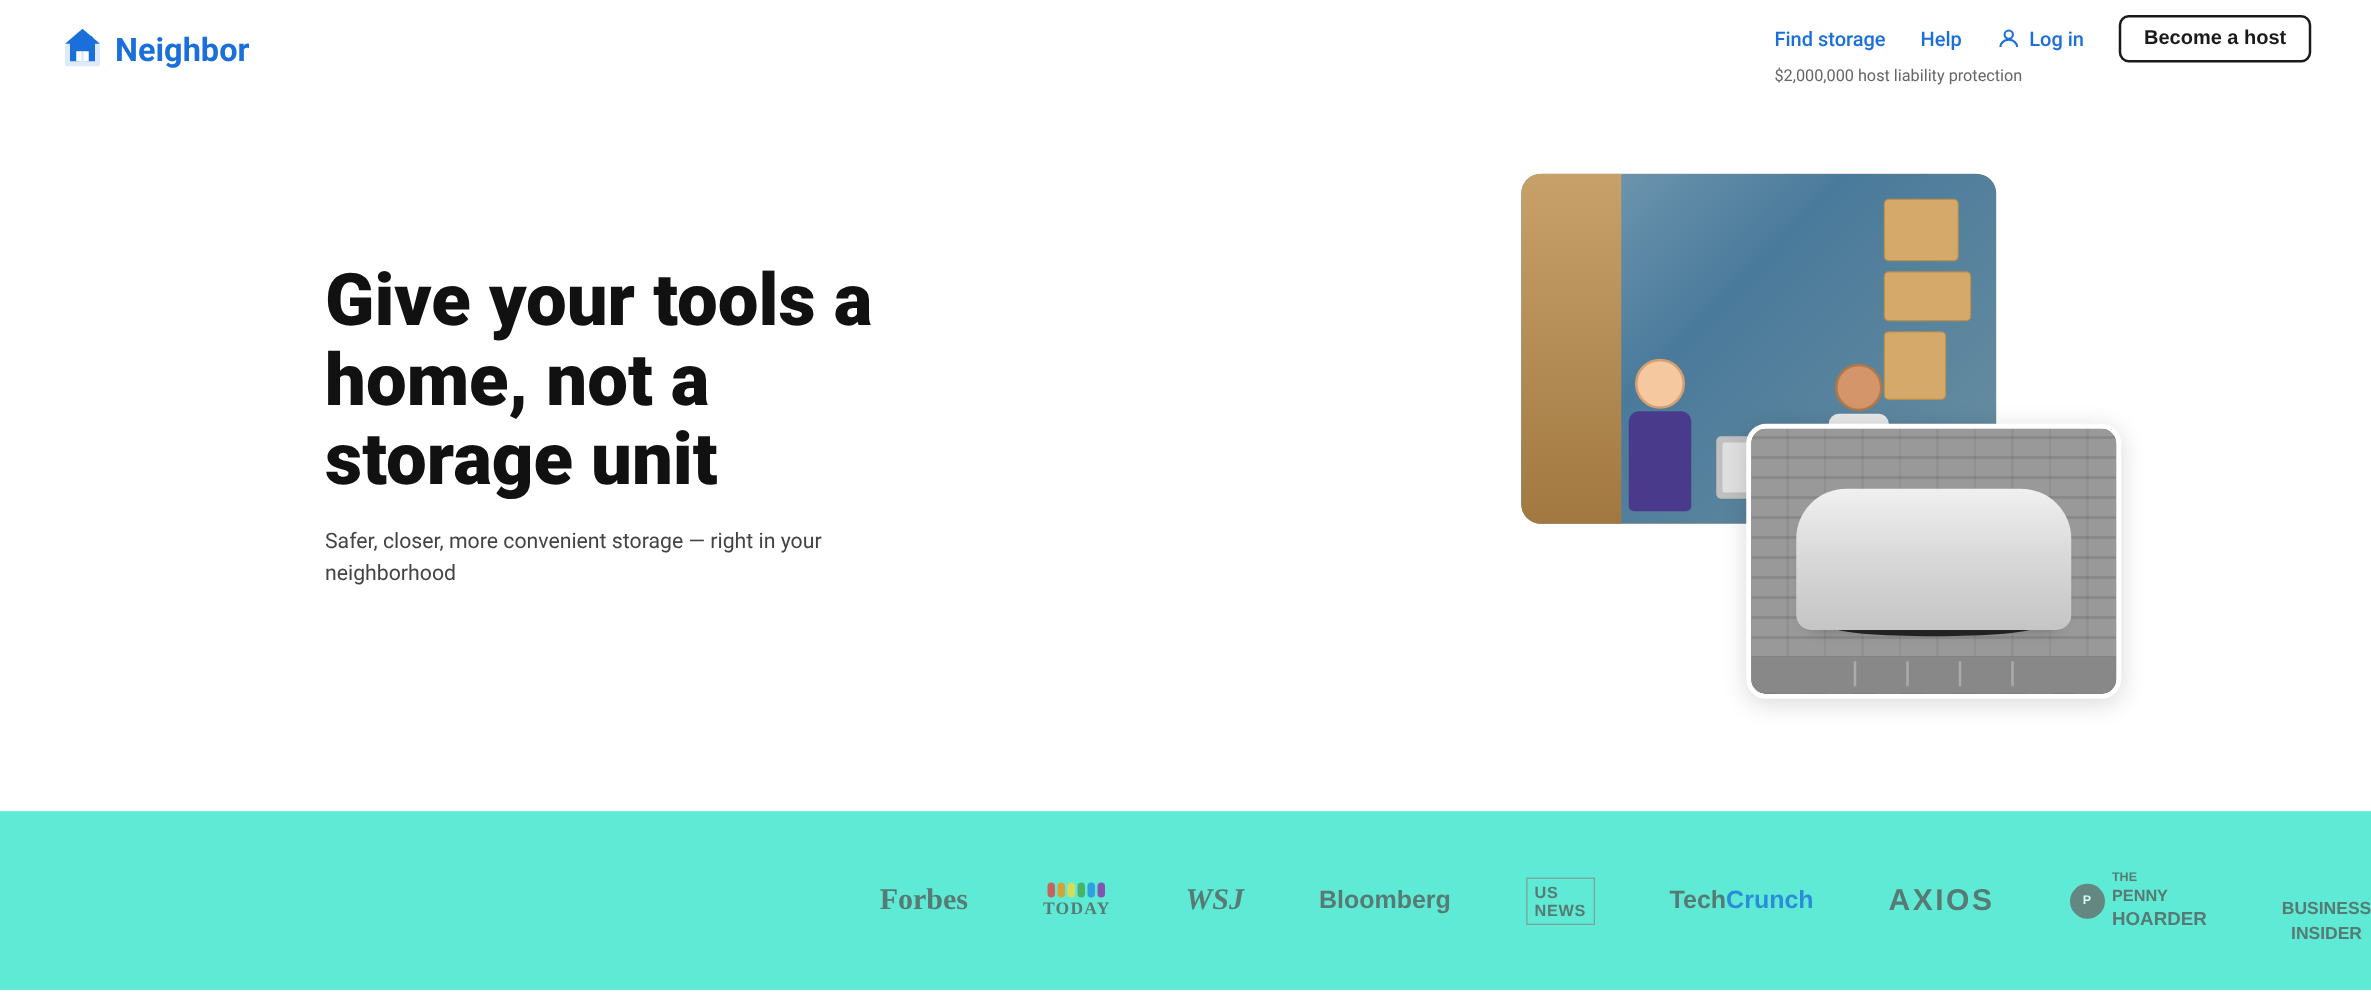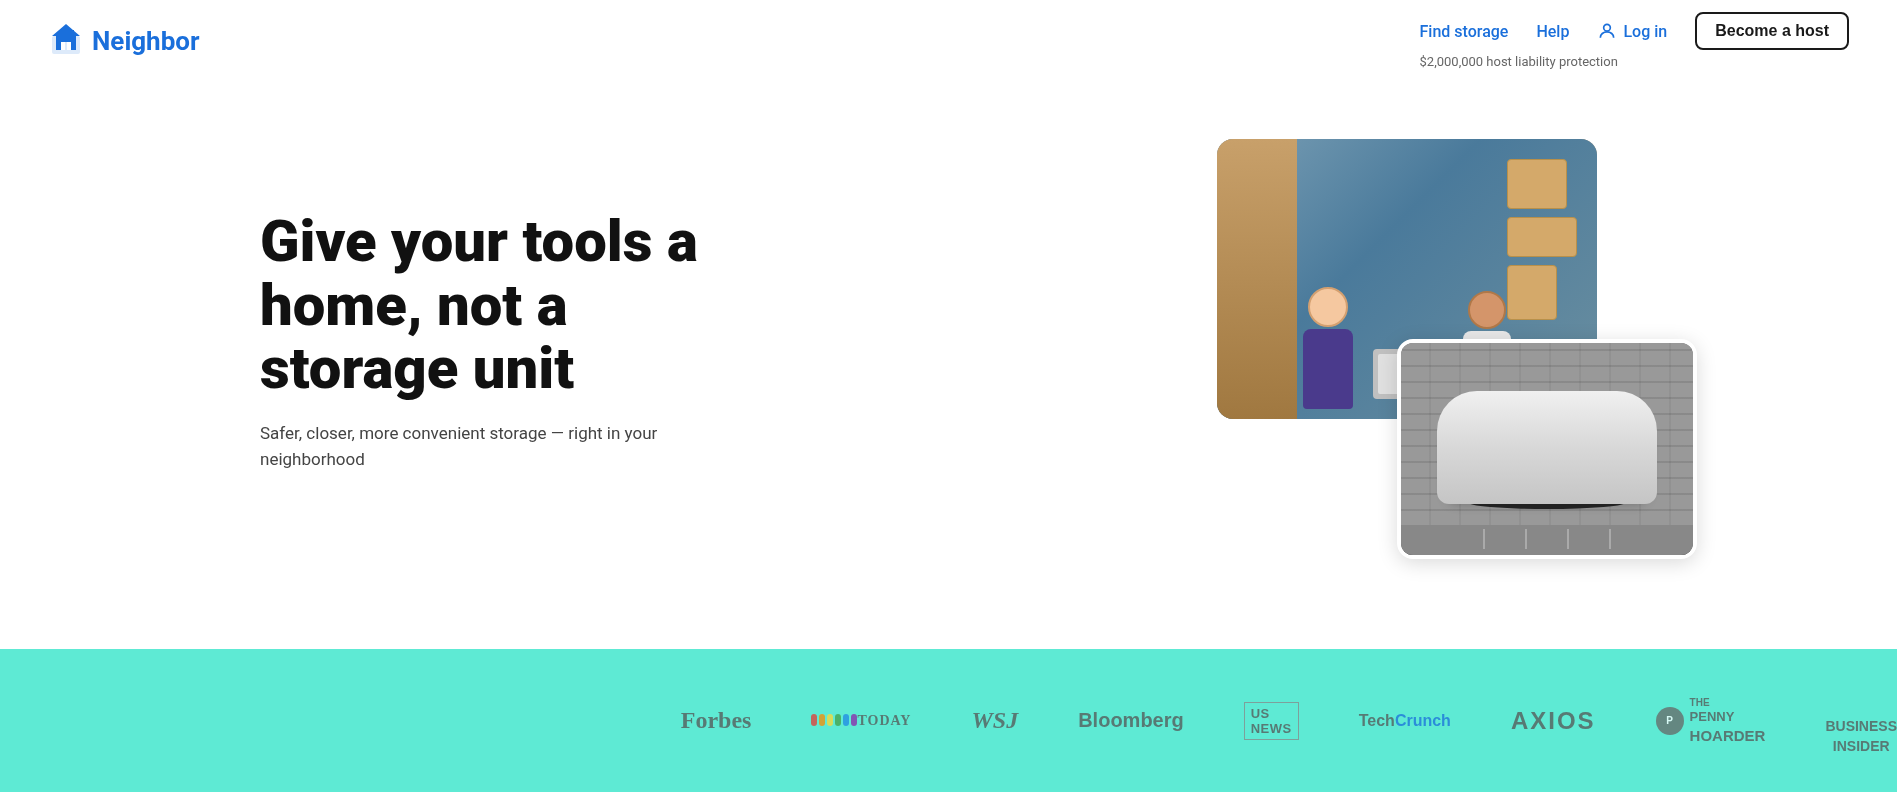--- a/index.html
+++ b/index.html
@@ -269,21 +269,21 @@
     .press-logo.bloomberg { font-family: sans-serif; font-size: 19px; font-weight: 700; }
     .press-logo.usnews {
       border: 1.5px solid #777;
       padding: 2px 6px;
       font-size: 14px;
       font-family: sans-serif;
     }
     .press-logo.techcrunch { font-family: sans-serif; font-size: 18px; }
     .press-logo.techcrunch span { color: #1a6fdb; font-weight: 900; }
     .press-logo.axios { font-family: sans-serif; font-size: 22px; font-weight: 900; letter-spacing: 1px; }
-    .press-logo.today-logo { font-size: 15px; display: flex; flex-direction: row; align-items: center; }
+    .press-logo.today-logo { font-size: 15px; display: flex; flex-direction: column; align-items: center; }
     .press-logo.penny { font-size: 13px; font-family: sans-serif; display: flex; align-items: center; gap: 4px; }
     .press-logo.business-insider { font-size: 15px; font-family: sans-serif; font-weight: 700; text-align: center; line-height: 1.3; }
 
     .today-rainbow {
       display: flex;
       gap: 2px;
       margin-bottom: 2px;
     }
     .today-stripe { width: 6px; height: 12px; border-radius: 3px; }
   </style>
@@ -397,21 +397,21 @@
     </div>
     <span style="font-size:14px;font-weight:700;color:#555;letter-spacing:1px;">TODAY</span>
   </div>
 
   <div class="press-logo wsj" style="font-style:italic;font-size:24px;color:#555;">WSJ</div>
 
   <div class="press-logo bloomberg" style="font-size:20px;font-weight:700;color:#555;">Bloomberg</div>
 
   <div class="press-logo usnews" style="font-size:13px;border:1.5px solid #888;padding:3px 6px;color:#555;font-family:sans-serif;font-weight:700;letter-spacing:0.5px;">US<br>NEWS</div>
 
-  <div class="press-logo techcrunch" style="font-size:16px;font-family:sans-serif;color:#555;">Tech<span style="color:#1a6fdb;font-weight:900;">Crunch</span></div>
+  <div class="press-logo techcrunch" style="font-size:20px;font-family:sans-serif;color:#555;">Tech<span style="color:#1a6fdb;font-weight:900;">Crunch</span></div>
 
   <div class="press-logo axios" style="font-size:24px;font-weight:900;font-family:sans-serif;color:#555;letter-spacing:2px;">AXIOS</div>
 
   <div class="press-logo penny" style="font-size:12px;font-family:sans-serif;color:#555;display:flex;align-items:center;gap:6px;">
     <div style="width:28px;height:28px;background:#666;border-radius:50%;display:flex;align-items:center;justify-content:center;color:#fff;font-size:10px;font-weight:700;">P</div>
     <div style="line-height:1.3;"><span style="font-size:10px;display:block;">THE</span><span style="font-weight:700;font-size:13px;">PENNY</span><span style="font-size:15px;display:block;">HOARDER</span></div>
   </div>
 
   <div class="press-logo business-insider" style="font-size:14px;font-family:sans-serif;font-weight:700;color:#555;text-align:center;line-height:1.4;margin-top:32px;">BUSINESS<br>INSIDER</div>
 </div>

